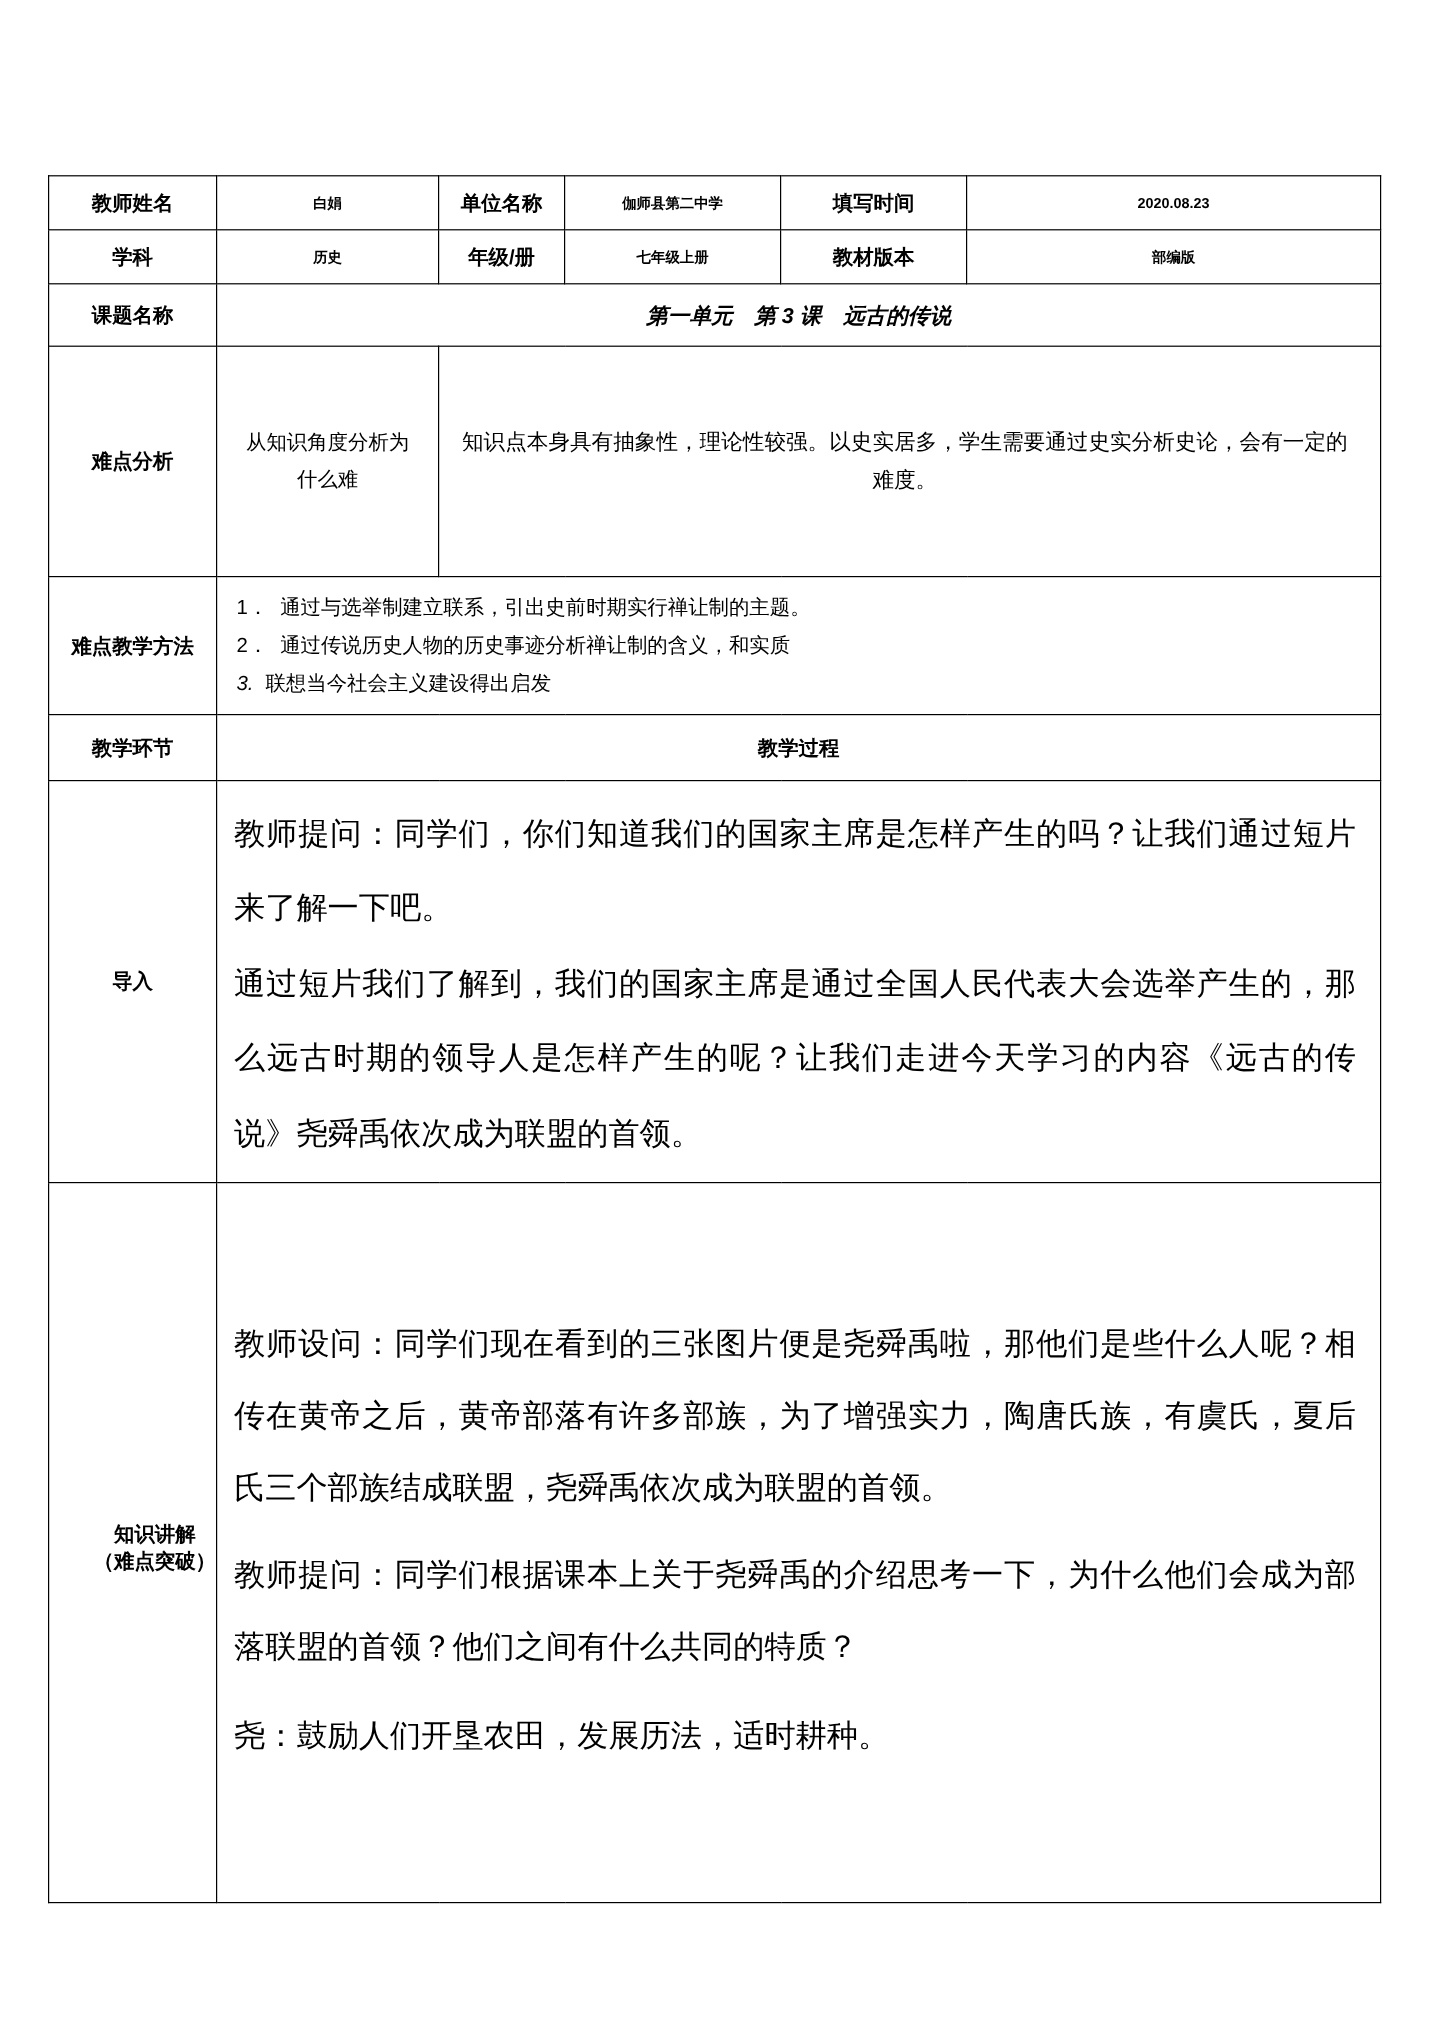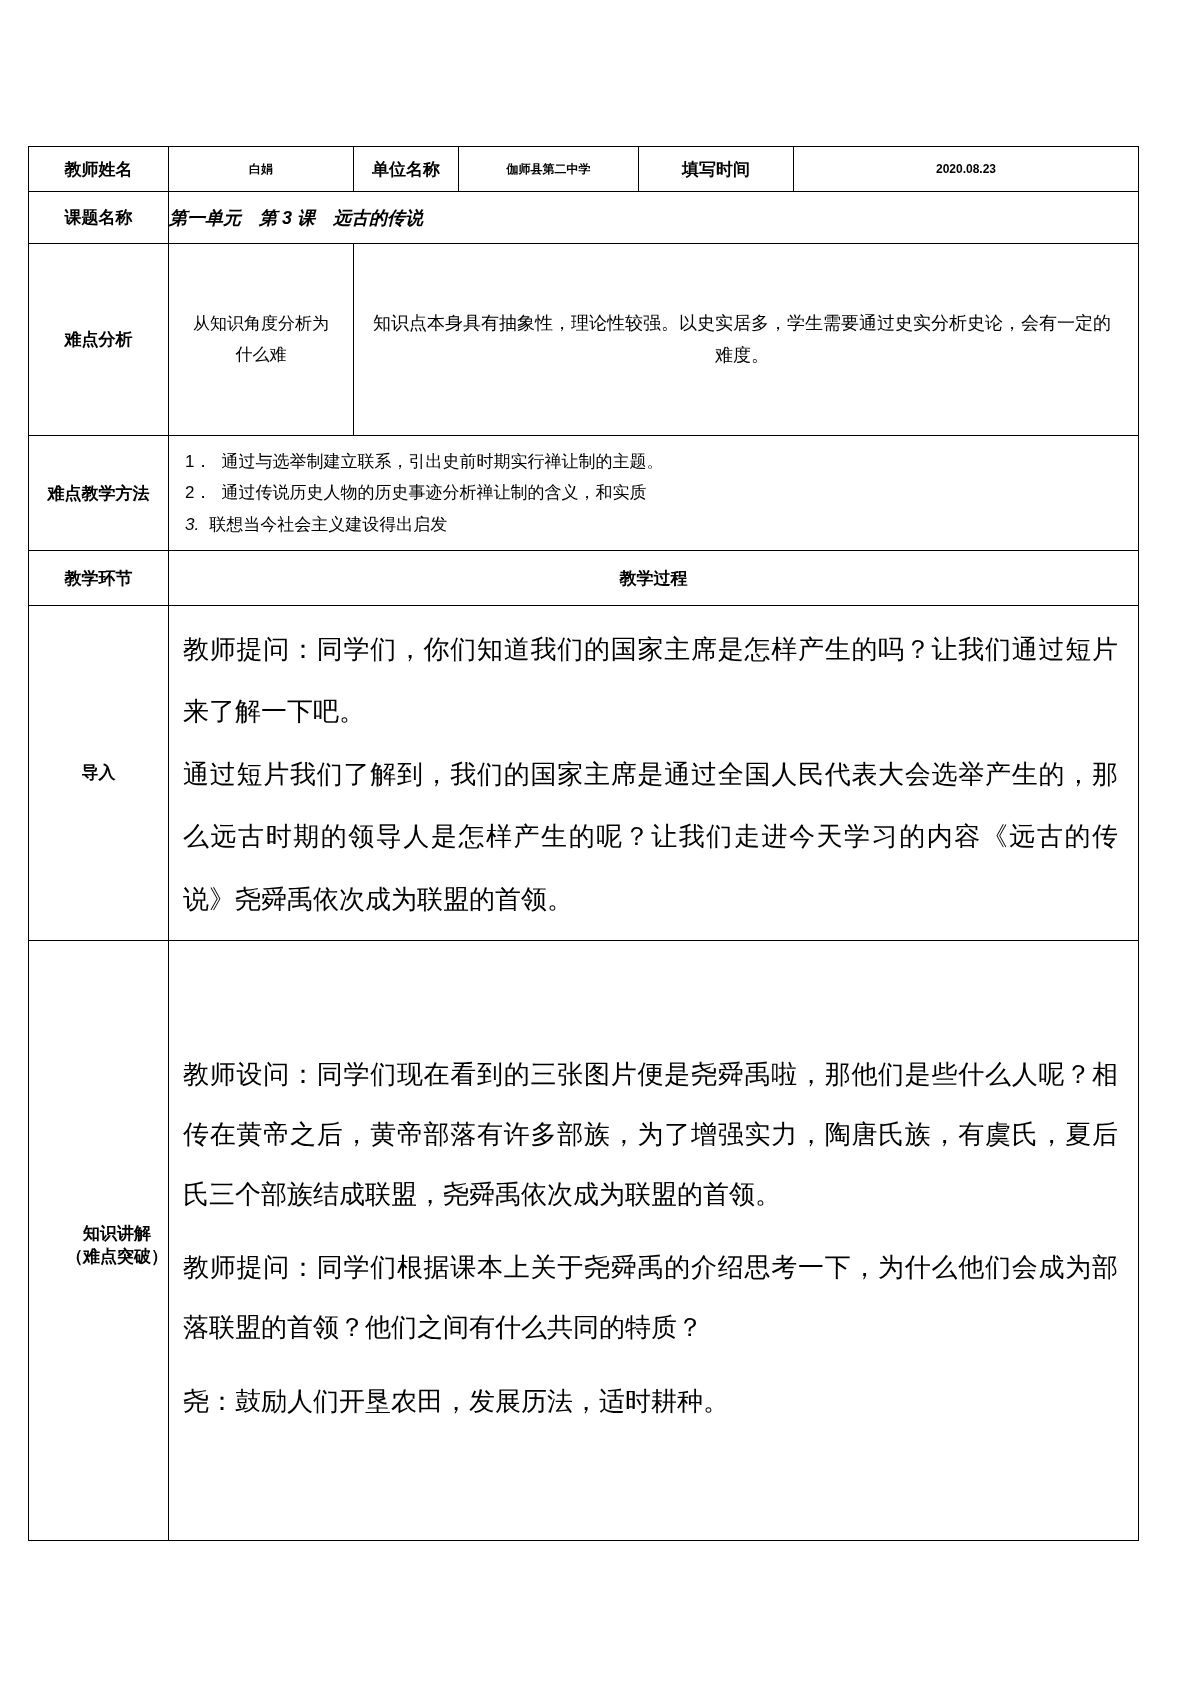--- a/index.html
+++ b/index.html
@@ -13,41 +13,41 @@
   }
   .page {
     position: relative;
     width: 1191px;
     height: 1684px;
     background: #fff;
     overflow: hidden;
   }
   table.plan {
     position: absolute;
-    left: 28px;
+    left: 40px;
     top: 146px;
     width: 1110px;
     border-collapse: collapse;
     table-layout: fixed;
   }
   table.plan td {
     border: 1.5px solid #000;
     vertical-align: middle;
     overflow: hidden;
   }
   .c { text-align: center; }
   .hd { font-weight: bold; font-size: 17px; }
   .val { font-weight: bold; font-size: 12px; }
   .pre { white-space: pre-line; }
 
   .topic-val {
     font-weight: bold;
     font-style: italic;
     font-size: 18px;
-    text-align: left;
+    text-align: center;
   }
   .diffname-val {
     font-weight: bold;
     font-size: 18px;
     text-align: center;
   }
   .aspect-cell {
     font-size: 17px;
     text-align: center;
     line-height: 1.8;
@@ -113,20 +113,28 @@
 
       <tr style="height:45px">
         <td class="hd c">教师姓名</td>
         <td class="val c">白娟</td>
         <td class="hd c">单位名称</td>
         <td class="val c">伽师县第二中学</td>
         <td class="hd c">填写时间</td>
         <td class="val c">2020.08.23</td>
       </tr>
 
+      <tr style="height:45px">
+        <td class="hd c">学科</td>
+        <td class="val c">历史</td>
+        <td class="hd c">年级/册</td>
+        <td class="val c">七年级上册</td>
+        <td class="hd c">教材版本</td>
+        <td class="val c">部编版</td>
+      </tr>
 
       <tr style="height:52px">
         <td class="hd c">课题名称</td>
         <td class="topic-val" colspan="5">第一单元　第 3 课　远古的传说</td>
       </tr>
 
 
       <tr style="height:192px">
         <td class="hd c">难点分析</td>
         <td class="aspect-cell pre">从知识角度分析为

